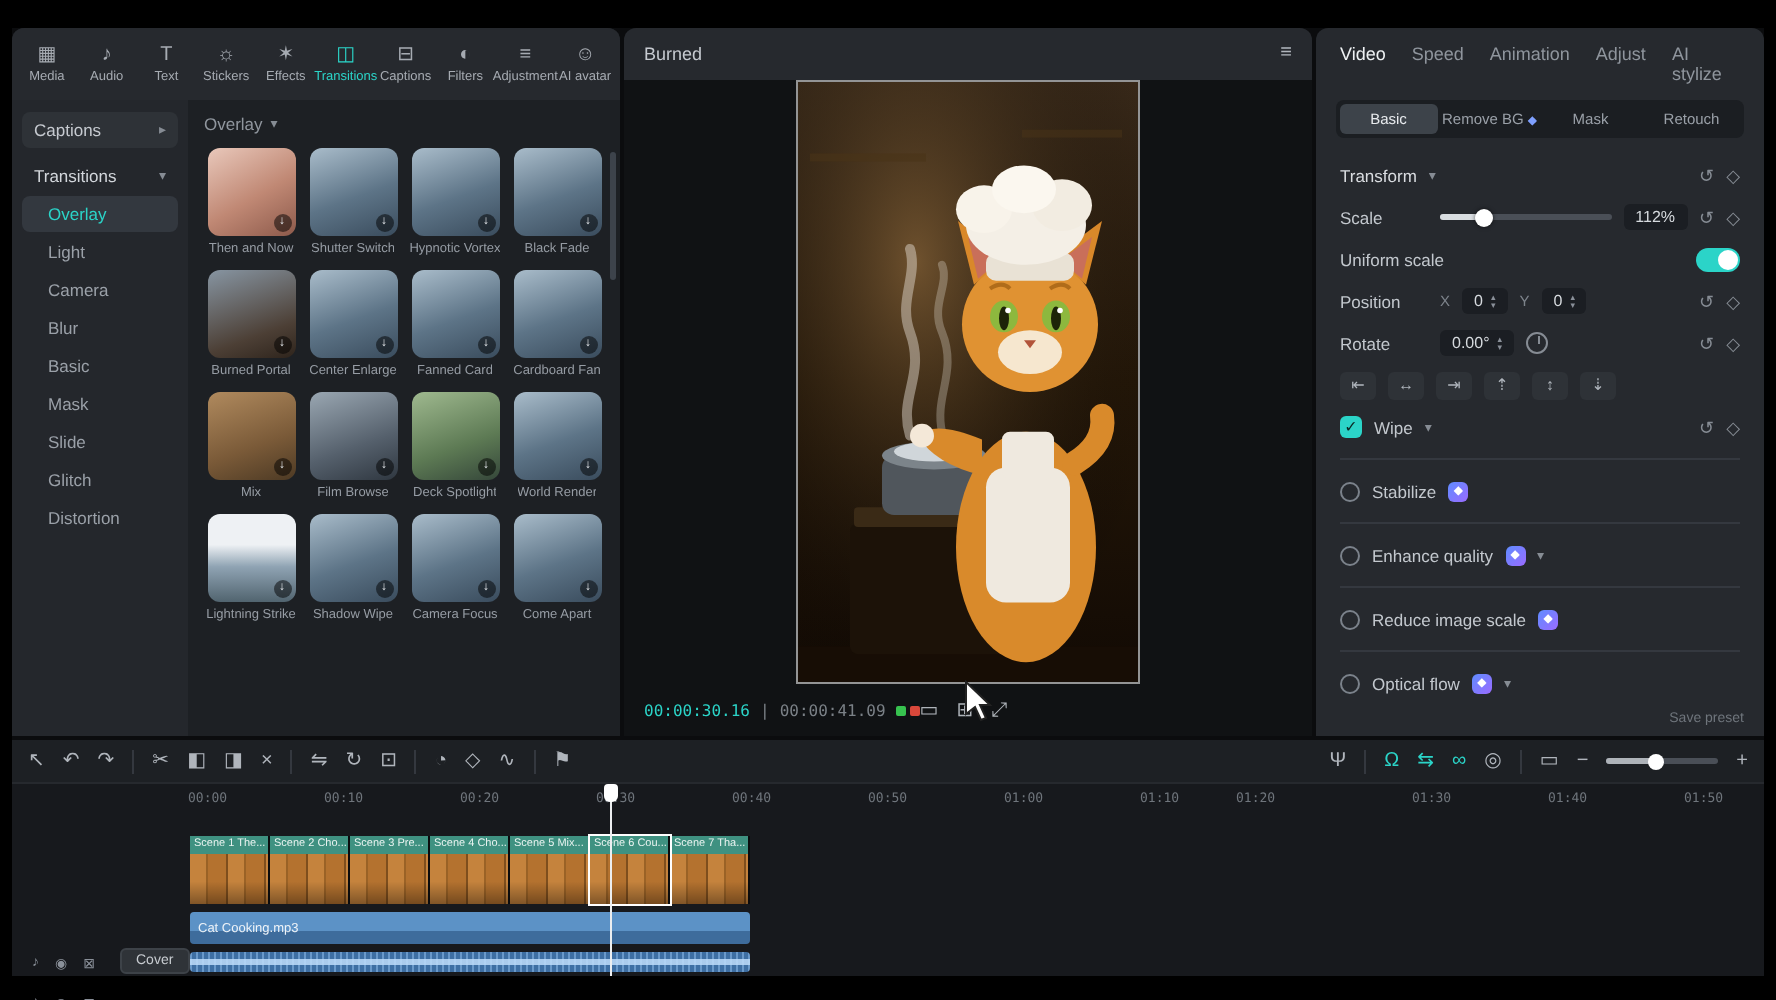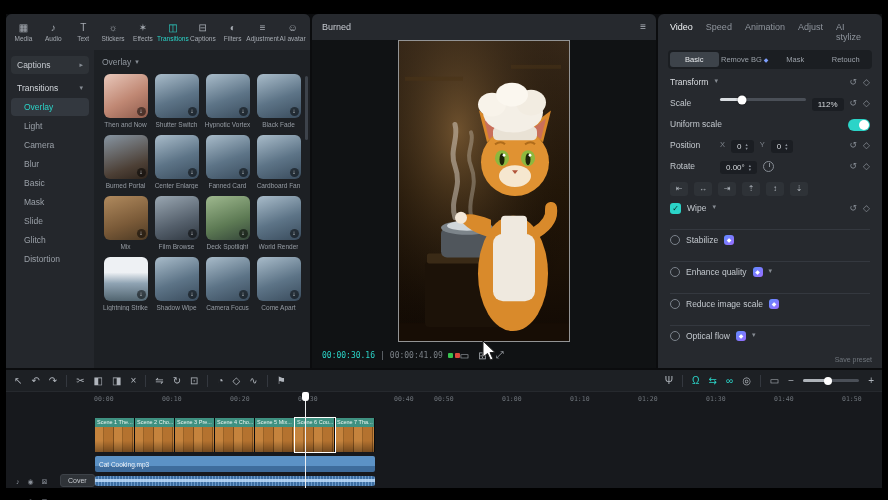--- a/index.html
+++ b/index.html
@@ -50,21 +50,21 @@
   .live-chip i{width:5px;height:5px;border-radius:1px;display:block;}
   .live-g{background:#37c24f;} .live-r{background:#d9483b;}
 
   
   #right-col{position:absolute;left:652px;top:0;width:224px;height:354px;background:#26292e;border-radius:6px 6px 0 0;overflow:hidden;}
   #tabs{display:flex;gap:13px;padding:8px 12px 7px;font-size:9px;color:#8f959d;}
   .tab.active{color:#eef1f3;}
   #subtabs{margin:1px 10px 8px;background:#1b1e22;border-radius:4px;display:flex;padding:2px;gap:2px;}
   .subtab{flex:1;text-align:center;padding:3px 0;font-size:7.5px;color:#9aa0a8;border-radius:3px;display:flex;align-items:center;justify-content:center;gap:2px;}
   .subtab.active{background:#3d434a;color:#e8ebee;}
-  .prop-row{display:flex;align-items:flex-start;gap:6px;padding:0 12px;height:21px;font-size:8.5px;color:#c3c8ce;}
+  .prop-row{display:flex;align-items:center;gap:6px;padding:0 12px;height:21px;font-size:8.5px;color:#c3c8ce;}
   .row-lbl{white-space:nowrap;}
   .strong{color:#d9dce0;}
   .w44{width:44px;flex:none;}
   .spacer{flex:1;}
   .mini{color:#868c94;font-size:9px;}
   .chev{color:#868c94;font-size:7px;}
   .chip{background:#1b1e23;border-radius:3px;padding:2px 6px;font-size:8px;color:#d6dade;display:inline-flex;align-items:center;gap:4px;}
   .arrows{display:flex;flex-direction:column;line-height:4px;font-size:4.5px;color:#8a9099;}
   .axis{color:#7d838b;font-size:7.5px;}
   .toggle{width:22px;height:12px;border-radius:6px;background:#2bd4c8;position:relative;}
@@ -543,25 +543,25 @@
               <div class="zthumb"></div>
             </div>
           <span class="tl-ico">+</span>
         </div>
       </div>
       <div id="ruler">
           <span class="ruler-lbl" style="left: 0px;">00:00</span>
           <span class="ruler-lbl" style="left: 68px;">00:10</span>
           <span class="ruler-lbl" style="left: 136px;">00:20</span>
           <span class="ruler-lbl" style="left: 204px;">00:30</span>
-          <span class="ruler-lbl" style="left: 272px; margin-left: 28px;">00:40</span>
+          <span class="ruler-lbl" style="left: 272px;">00:40</span>
           <span class="ruler-lbl" style="left: 340px;">00:50</span>
           <span class="ruler-lbl" style="left: 408px;">01:00</span>
           <span class="ruler-lbl" style="left: 476px;">01:10</span>
-          <span class="ruler-lbl" style="left: 544px;">01:20</span>
+          <span class="ruler-lbl" style="left: 524px;">01:20</span>
           <span class="ruler-lbl" style="left: 612px;">01:30</span>
           <span class="ruler-lbl" style="left: 680px;">01:40</span>
           <span class="ruler-lbl" style="left: 748px;">01:50</span>
         </div>
       <div id="tracks">
         <div id="track-headers">
           <div class="thead-icons" id="video-track-controls">
               <span>♪</span>
               <span>◉</span>
               <span>⊠</span>

